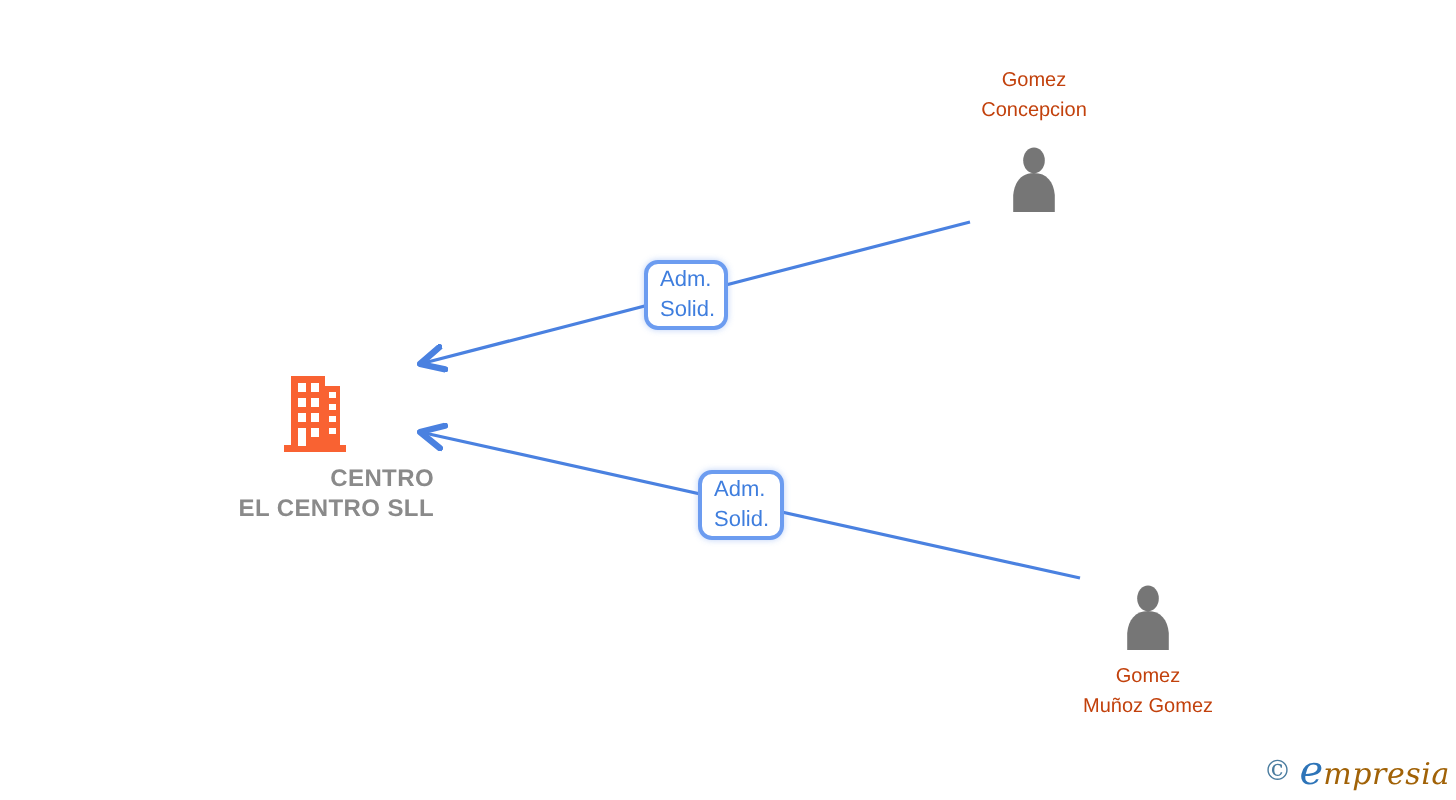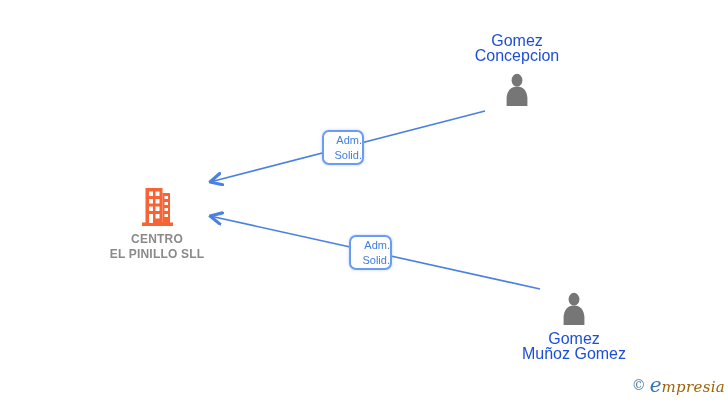--- a/index.html
+++ b/index.html
@@ -23,39 +23,40 @@
   }
   .node .icon-wrap { display: block; }
   .node svg { display: block; margin: 0 auto; }
   .company-name {
     margin-top: 6px;
     font-size: 12px;
     font-weight: bold;
     line-height: 15px;
     color: #8a8a8a;
     letter-spacing: 0.2px;
+    text-align: right;
   }
   .person-name {
-    font-size: 16px;
+    font-size: 10px;
     line-height: 15px;
-    color: #1d4ed8;
+    color: #c2410c;
   }
   .person-top-label { margin-bottom: 10px; }
   .person-bottom-label { margin-top: 6px; }
   .edge-label {
     position: absolute;
     box-sizing: border-box;
     background: #ffffff;
     border: 2px solid #6c9cf0;
     border-radius: 7px;
     box-shadow: 0 0 3px rgba(108,156,240,0.45);
     color: #3f7ede;
     font-size: 11px;
     line-height: 15px;
-    text-align: right;
+    text-align: left;
     padding: 1px 0 0 6px;
     cursor: pointer;
   }
   .brand {
     position: absolute;
     right: 3px;
     bottom: 3px;
     white-space: nowrap;
     font-family: "DejaVu Serif", serif;
   }
@@ -108,21 +109,21 @@
         <rect x="7" y="26" width="4" height="9" fill="#ffffff"></rect>
         <rect x="13.5" y="26" width="4" height="4.5" fill="#ffffff"></rect>
         <rect x="22.5" y="8" width="3.5" height="3" fill="#ffffff"></rect>
         <rect x="22.5" y="14" width="3.5" height="3" fill="#ffffff"></rect>
         <rect x="22.5" y="20" width="3.5" height="3" fill="#ffffff"></rect>
         <rect x="22.5" y="26" width="3.5" height="3" fill="#ffffff"></rect>
       </svg>
     </span>
     <div class="company-name">
       <div>CENTRO</div>
-      <div>EL PINILLO SLL</div>
+      <div>EL CENTRO SLL</div>
     </div>
   </div>
 
   <div class="node" style="left:457px; top:33px; width:120px;">
     <div class="person-name person-top-label">
       <div>Gomez</div>
       <div>Concepcion</div>
     </div>
     <span class="icon-wrap">
       <svg width="30" height="33" viewBox="0 0 30 33">

